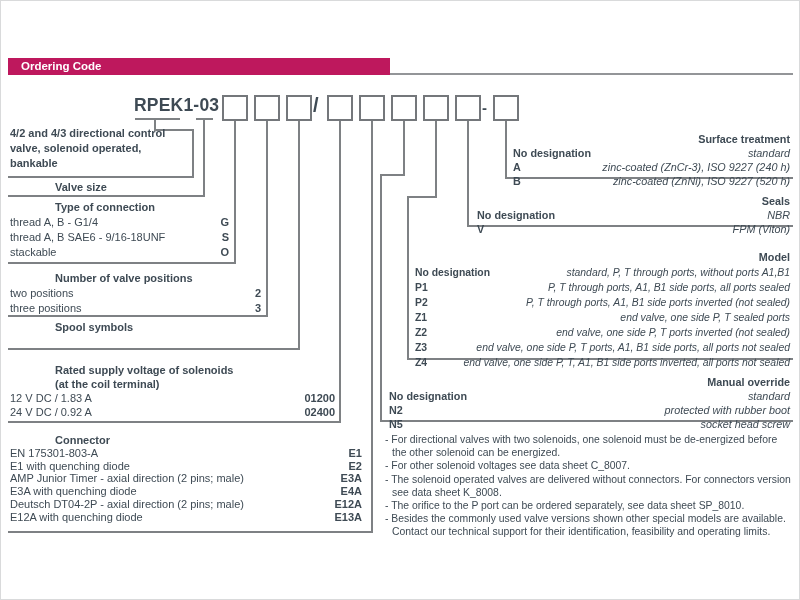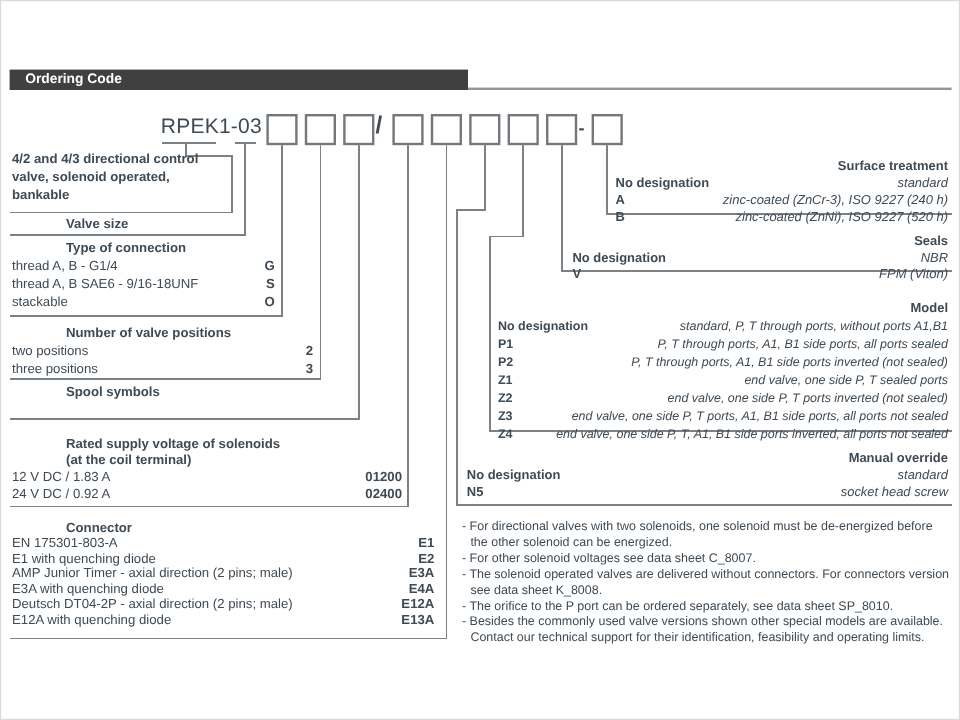--- a/index.html
+++ b/index.html
@@ -1,23 +1,23 @@
 <!DOCTYPE html>
 <html><head>
 <meta charset="utf-8">
 <style>
   html,body{margin:0;padding:0;background:#fff;}
   .page{position:relative;width:800px;height:600px;background:#ffffff;
         font-family:"Liberation Sans",sans-serif;color:#3e4a54;overflow:hidden;
         box-shadow:inset 0 0 0 1px #d9dadb;}
   .lines{position:absolute;left:0;top:0;width:800px;height:600px;}
-  .bar{position:absolute;left:8px;top:58px;width:382px;height:17px;background:#404040;}
+  .bar{position:absolute;left:8px;top:58px;width:382px;height:17px;background:#be185d;}
   .bar span{display:block;padding-left:13px;font-size:11.5px;font-weight:bold;color:#ffffff;line-height:17px;}
   .bar-rule{position:absolute;left:390px;top:73px;width:403px;height:2px;background:#939598;}
-  .code-prefix{position:absolute;left:134px;top:95px;font-size:17.5px;font-weight:normal;letter-spacing:0.2px;}
+  .code-prefix{position:absolute;left:134px;top:95px;font-size:17.5px;font-weight:bold;letter-spacing:0.2px;}
   .codebox{position:absolute;top:95px;width:22px;height:22px;background:#fff;border:2px solid #74777b;}
   .sep{position:absolute;font-weight:bold;color:#3e4a54;}
   .slash{left:313px;top:94px;font-size:20px;}
   .dash{left:482px;top:99px;font-size:15px;}
   .sec{position:absolute;font-size:11px;line-height:15px;}
   .sec .t{font-weight:bold;margin-left:45px;}
   .sec .row{display:flex;justify-content:space-between;}
   .sec .code{font-weight:bold;white-space:nowrap;margin-left:6px;}
   .rsec{position:absolute;font-size:10.8px;line-height:14px;margin-top:12px;}
   .rsec .t{font-weight:bold;text-align:right;}
@@ -209,20 +209,24 @@
     </div>
   </div>
 
   <div class="rsec" style="left:389px;top:363px;width:401px">
     <div class="t">Manual override</div>
     <div class="rrow">
       <span class="rcode">No designation</span>
       <span class="rlbl">standard</span>
     </div>
     <div class="rrow">
+      <span class="rcode">N2</span>
+      <span class="rlbl">protected with rubber boot</span>
+    </div>
+    <div class="rrow">
       <span class="rcode">N5</span>
       <span class="rlbl">socket head screw</span>
     </div>
   </div>
 
   <div class="notes">
     <div class="note">- For directional valves with two solenoids, one solenoid must be de-energized before the other solenoid can be energized.</div>
     <div class="note">- For other solenoid voltages see data sheet C_8007.</div>
     <div class="note">- The solenoid operated valves are delivered without connectors. For connectors version see data sheet K_8008.</div>
     <div class="note">- The orifice to the P port can be ordered separately, see data sheet SP_8010.</div>

